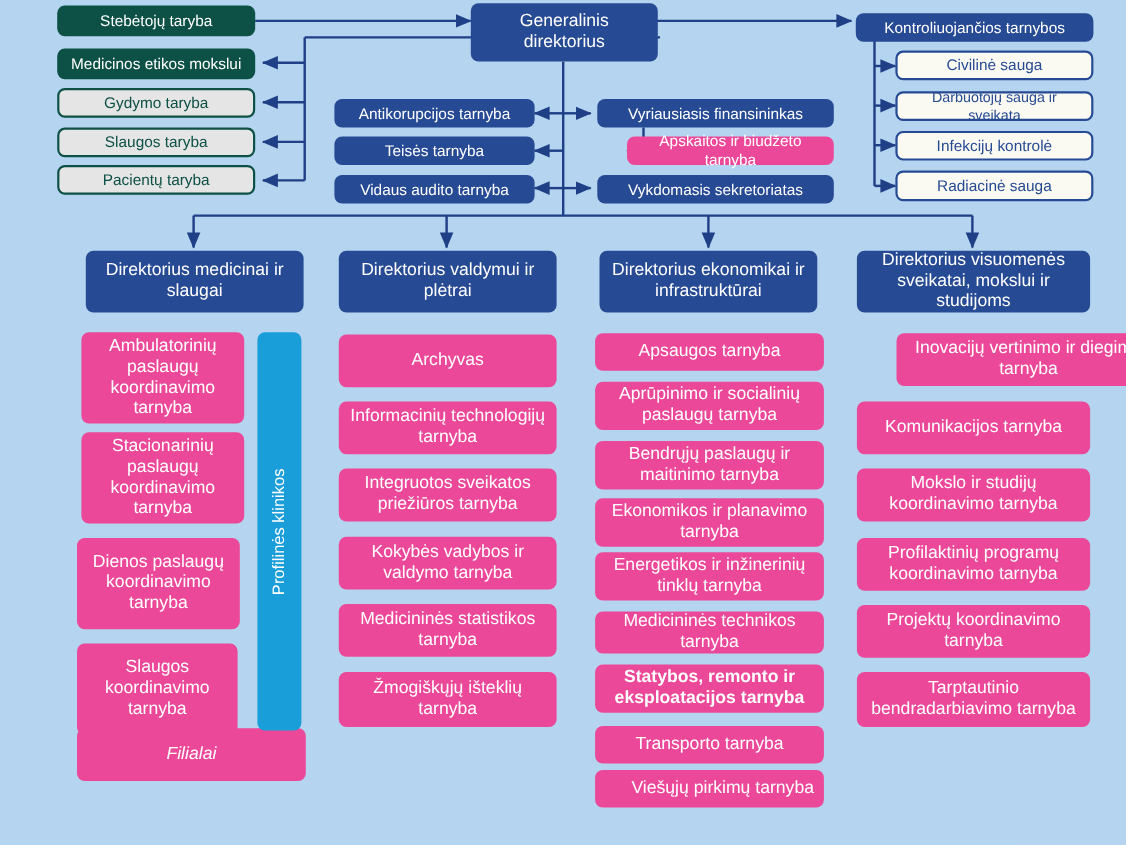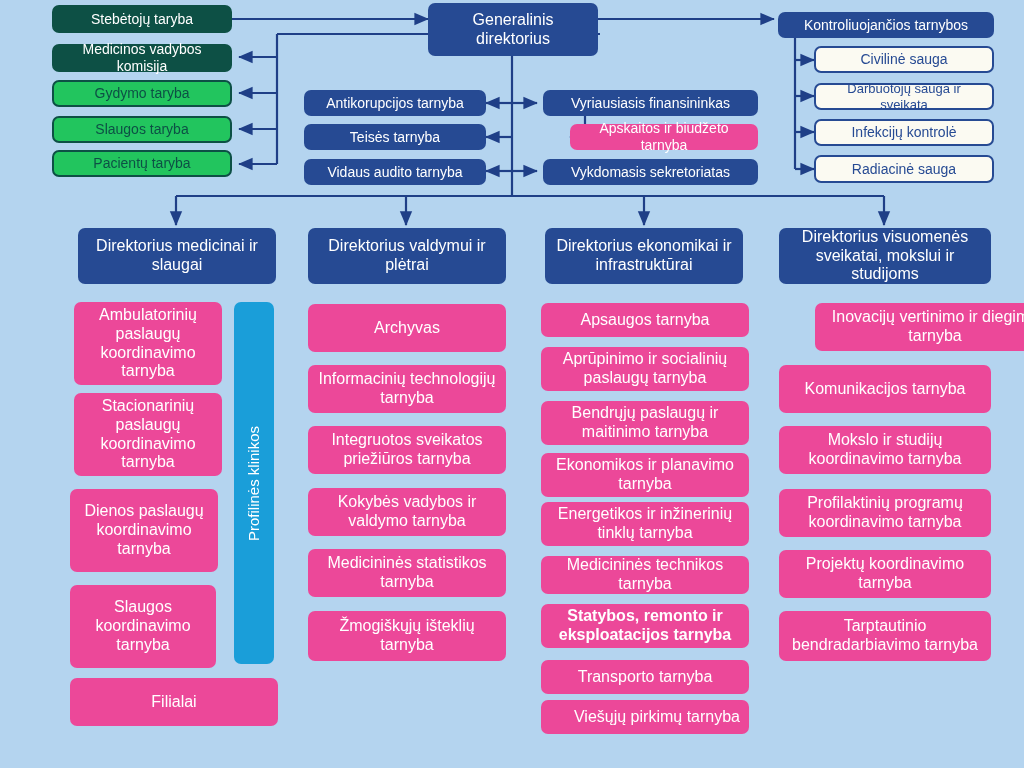--- a/index.html
+++ b/index.html
@@ -25,21 +25,21 @@
     padding:3px 6px;
   }
 
   
   .navy{background:#264a93;color:#ffffff;}
   
   .azure{background:#ec4899;color:#ffffff;}
   
   .green{background:#0d5045;color:#ffffff;}
   
-  .cream-green{background:#22c55e;color:#0d5045;border:2px solid #0d5045;}
+  .cream-green{background:#e5e5e5;color:#0d5045;border:2px solid #0d5045;}
   
   .cream-navy{background:#fbfaf2;color:#264a93;border:2px solid #264a93;}
 
   .fs15{font-size:16px;}
   .fs14{font-size:14px;}
   .fs13{font-size:13px;}
 
   .vlabel{
     position:absolute;
     background:#1a9ed9;color:#ffffff;
@@ -95,21 +95,21 @@
 
       <path d="M176,196 L884,196"></path>
       <path d="M176,196 L176,225" marker-end="url(#ar)"></path>
       <path d="M406,196 L406,225" marker-end="url(#ar)"></path>
       <path d="M644,196 L644,225" marker-end="url(#ar)"></path>
       <path d="M884,196 L884,225" marker-end="url(#ar)"></path>
     </g>
   </svg>
 
   <div class="node green fs14" style="left:52px;top:5px;width:180px;height:28px;">Stebėtojų taryba</div>
-  <div class="node green fs14" style="left:52px;top:44px;width:180px;height:28px;">Medicinos vadybos komisija</div>
+  <div class="node green fs14" style="left:52px;top:44px;width:180px;height:28px;">Medicinos etikos mokslui</div>
   <div class="node cream-green fs14" style="left:52px;top:80px;width:180px;height:27px;">Gydymo taryba</div>
   <div class="node cream-green fs14" style="left:52px;top:116px;width:180px;height:27px;">Slaugos taryba</div>
   <div class="node cream-green fs14" style="left:52px;top:150px;width:180px;height:27px;">Pacientų taryba</div>
 
   <div class="node navy fs15" style="left:428px;top:3px;width:170px;height:53px;">Generalinis direktorius</div>
 
   <div class="node navy fs14" style="left:778px;top:12px;width:216px;height:26px;">Kontroliuojančios tarnybos</div>
   <div class="node cream-navy fs14" style="left:814px;top:46px;width:180px;height:27px;">Civilinė sauga</div>
   <div class="node cream-navy fs13" style="left:814px;top:83px;width:180px;height:27px;">Darbuotojų sauga ir sveikata</div>
   <div class="node cream-navy fs14" style="left:814px;top:119px;width:180px;height:27px;">Infekcijų kontrolė</div>
@@ -125,21 +125,21 @@
 
   <div class="node navy fs15" style="left:78px;top:228px;width:198px;height:56px;">Direktorius medicinai ir slaugai</div>
   <div class="node navy fs15" style="left:308px;top:228px;width:198px;height:56px;">Direktorius valdymui ir plėtrai</div>
   <div class="node navy fs15" style="left:545px;top:228px;width:198px;height:56px;">Direktorius ekonomikai ir infrastruktūrai</div>
   <div class="node navy fs15" style="left:779px;top:228px;width:212px;height:56px;">Direktorius visuomenės sveikatai, mokslui ir studijoms</div>
 
   <div class="node azure fs15" style="left:74px;top:302px;width:148px;height:83px;">Ambulatorinių paslaugų koordinavimo tarnyba</div>
   <div class="node azure fs15" style="left:74px;top:393px;width:148px;height:83px;">Stacionarinių paslaugų koordinavimo tarnyba</div>
   <div class="node azure fs15" style="left:70px;top:489px;width:148px;height:83px;">Dienos paslaugų koordinavimo tarnyba</div>
   <div class="node azure fs15" style="left:70px;top:585px;width:146px;height:83px;">Slaugos koordinavimo tarnyba</div>
-  <div class="node azure fs15" style="left:70px;top:678px;width:208px;height:48px;">Filialai</div>
+  <div class="node azure fs15" style="left:70px;top:662px;width:208px;height:48px;font-style:italic;">Filialai</div>
 
   <div class="vlabel" style="left:234px;top:302px;width:40px;height:362px;">
     <span>Profilinės klinikos</span>
   </div>
 
   <div class="node azure fs15" style="left:308px;top:304px;width:198px;height:48px;">Archyvas</div>
   <div class="node azure fs15" style="left:308px;top:365px;width:198px;height:48px;">Informacinių technologijų tarnyba</div>
   <div class="node azure fs15" style="left:308px;top:426px;width:198px;height:48px;">Integruotos sveikatos priežiūros tarnyba</div>
   <div class="node azure fs15" style="left:308px;top:488px;width:198px;height:48px;">Kokybės vadybos ir valdymo tarnyba</div>
   <div class="node azure fs15" style="left:308px;top:549px;width:198px;height:48px;">Medicininės statistikos tarnyba</div>

